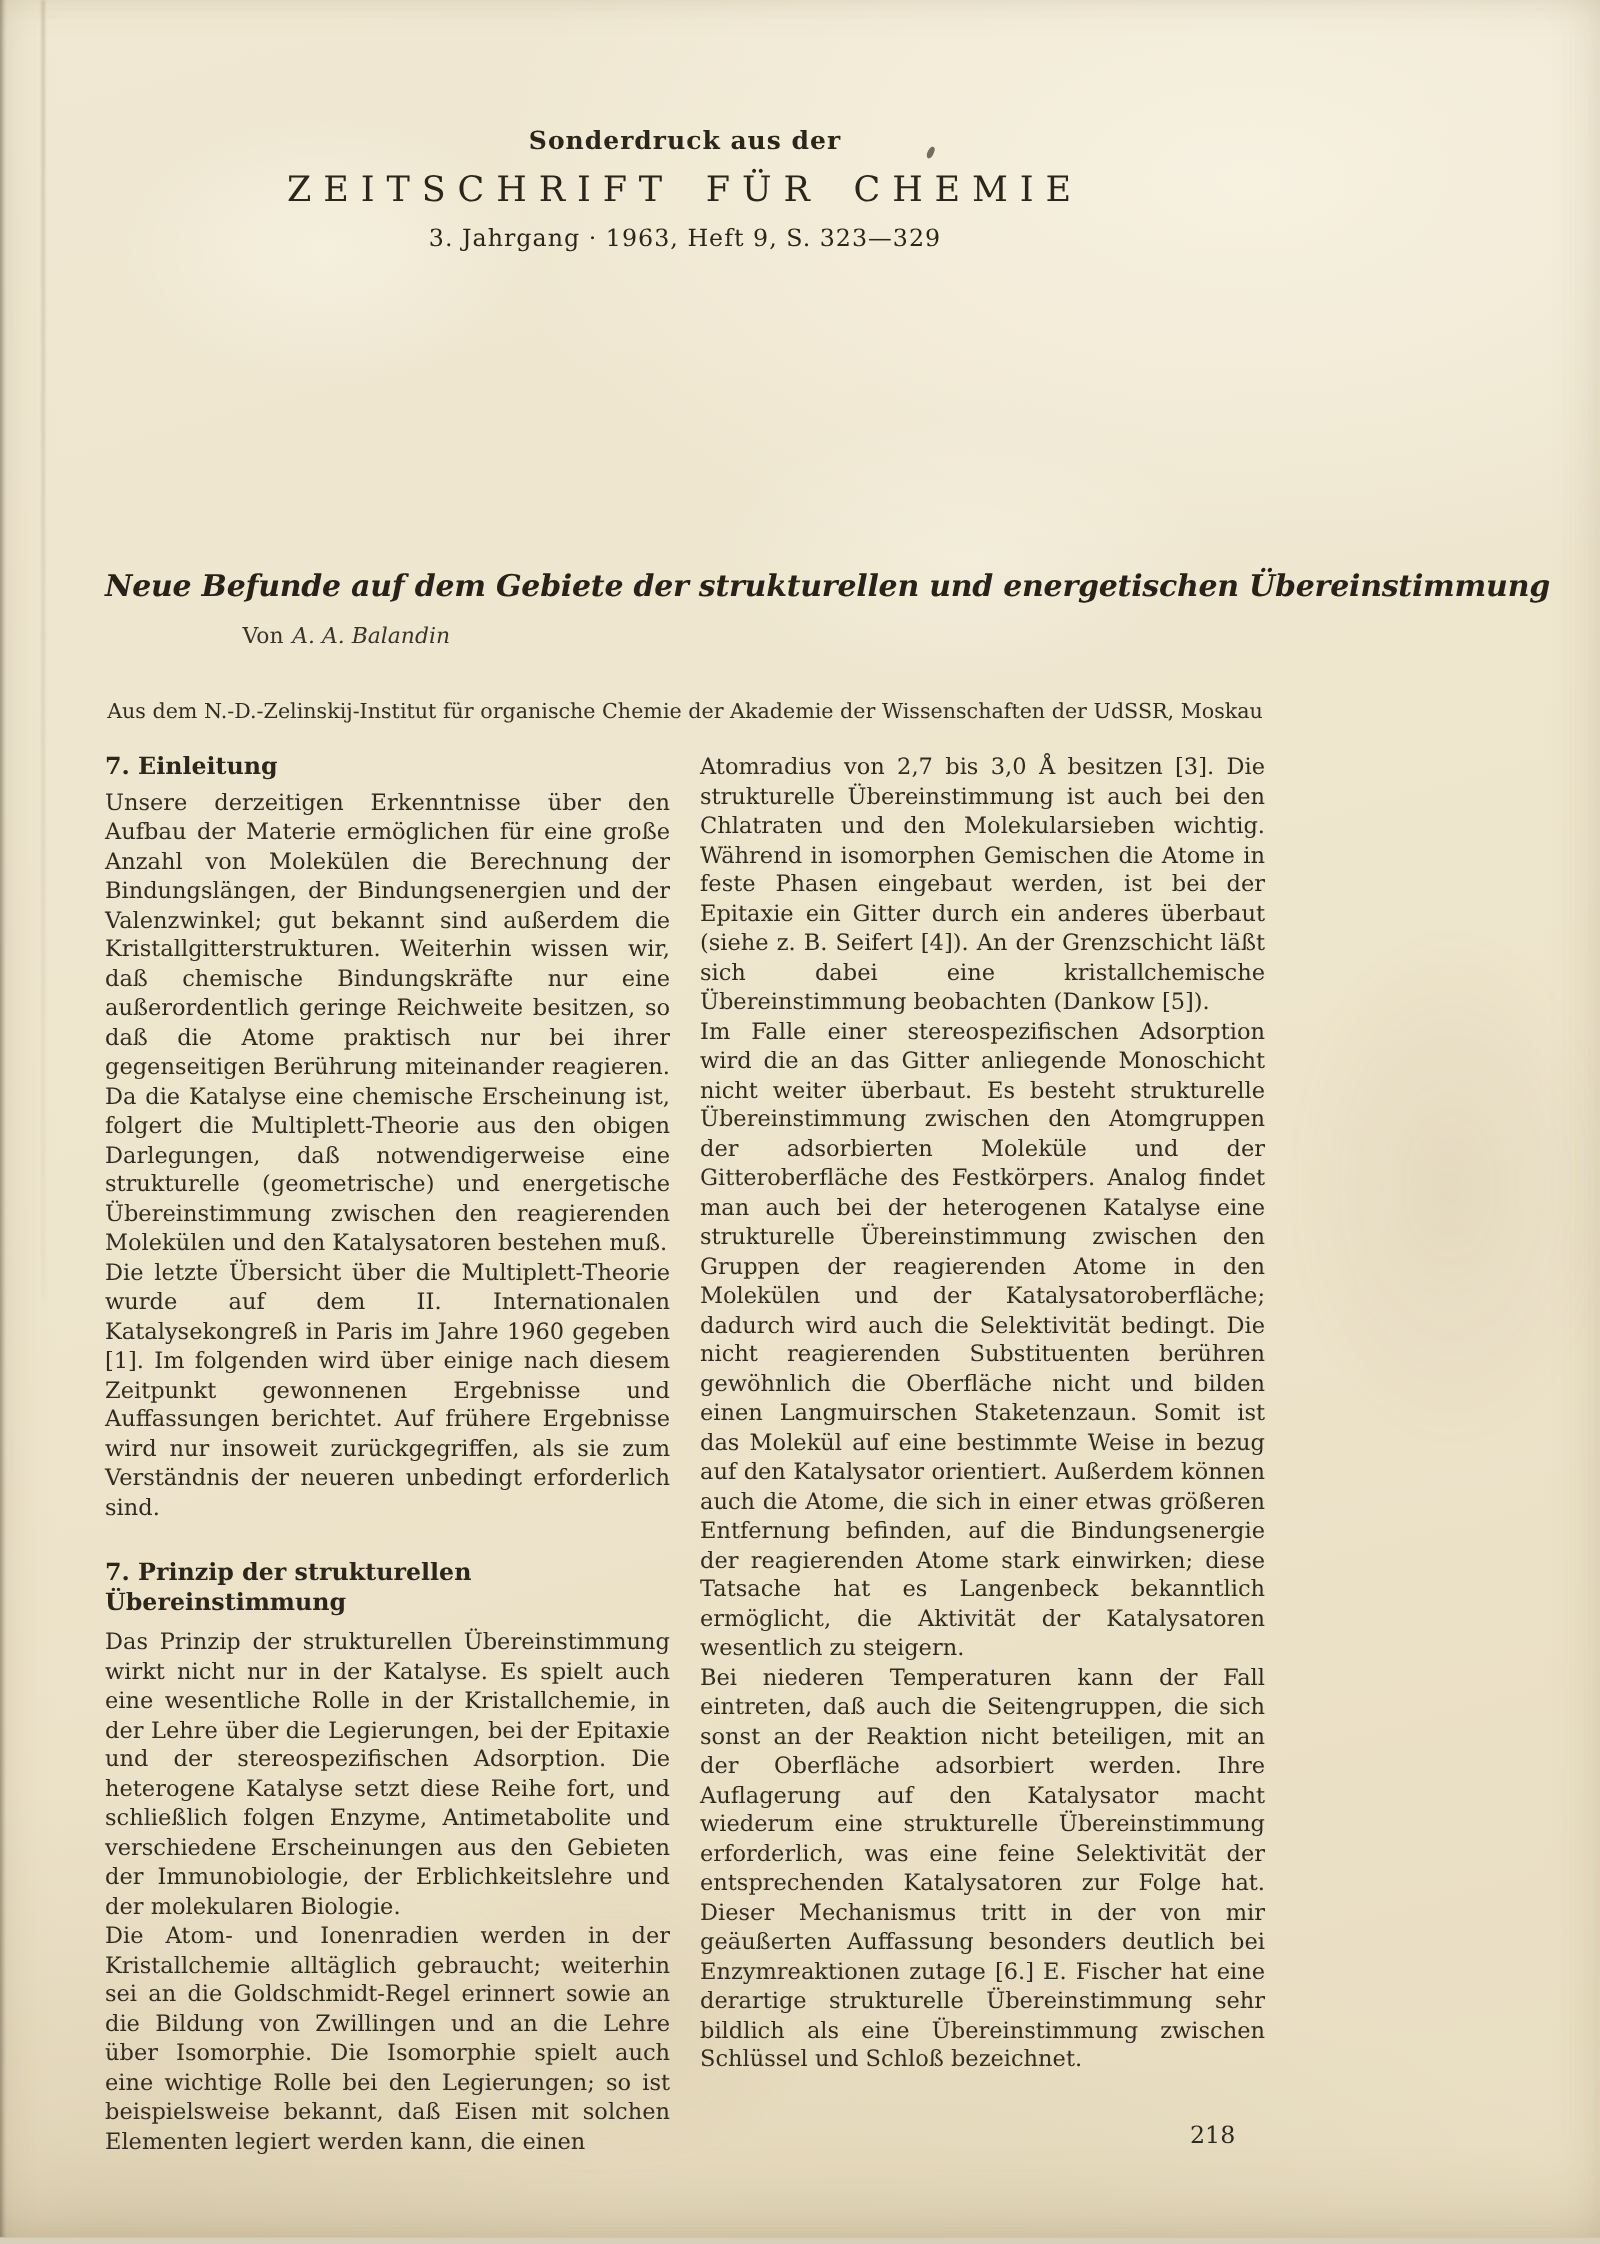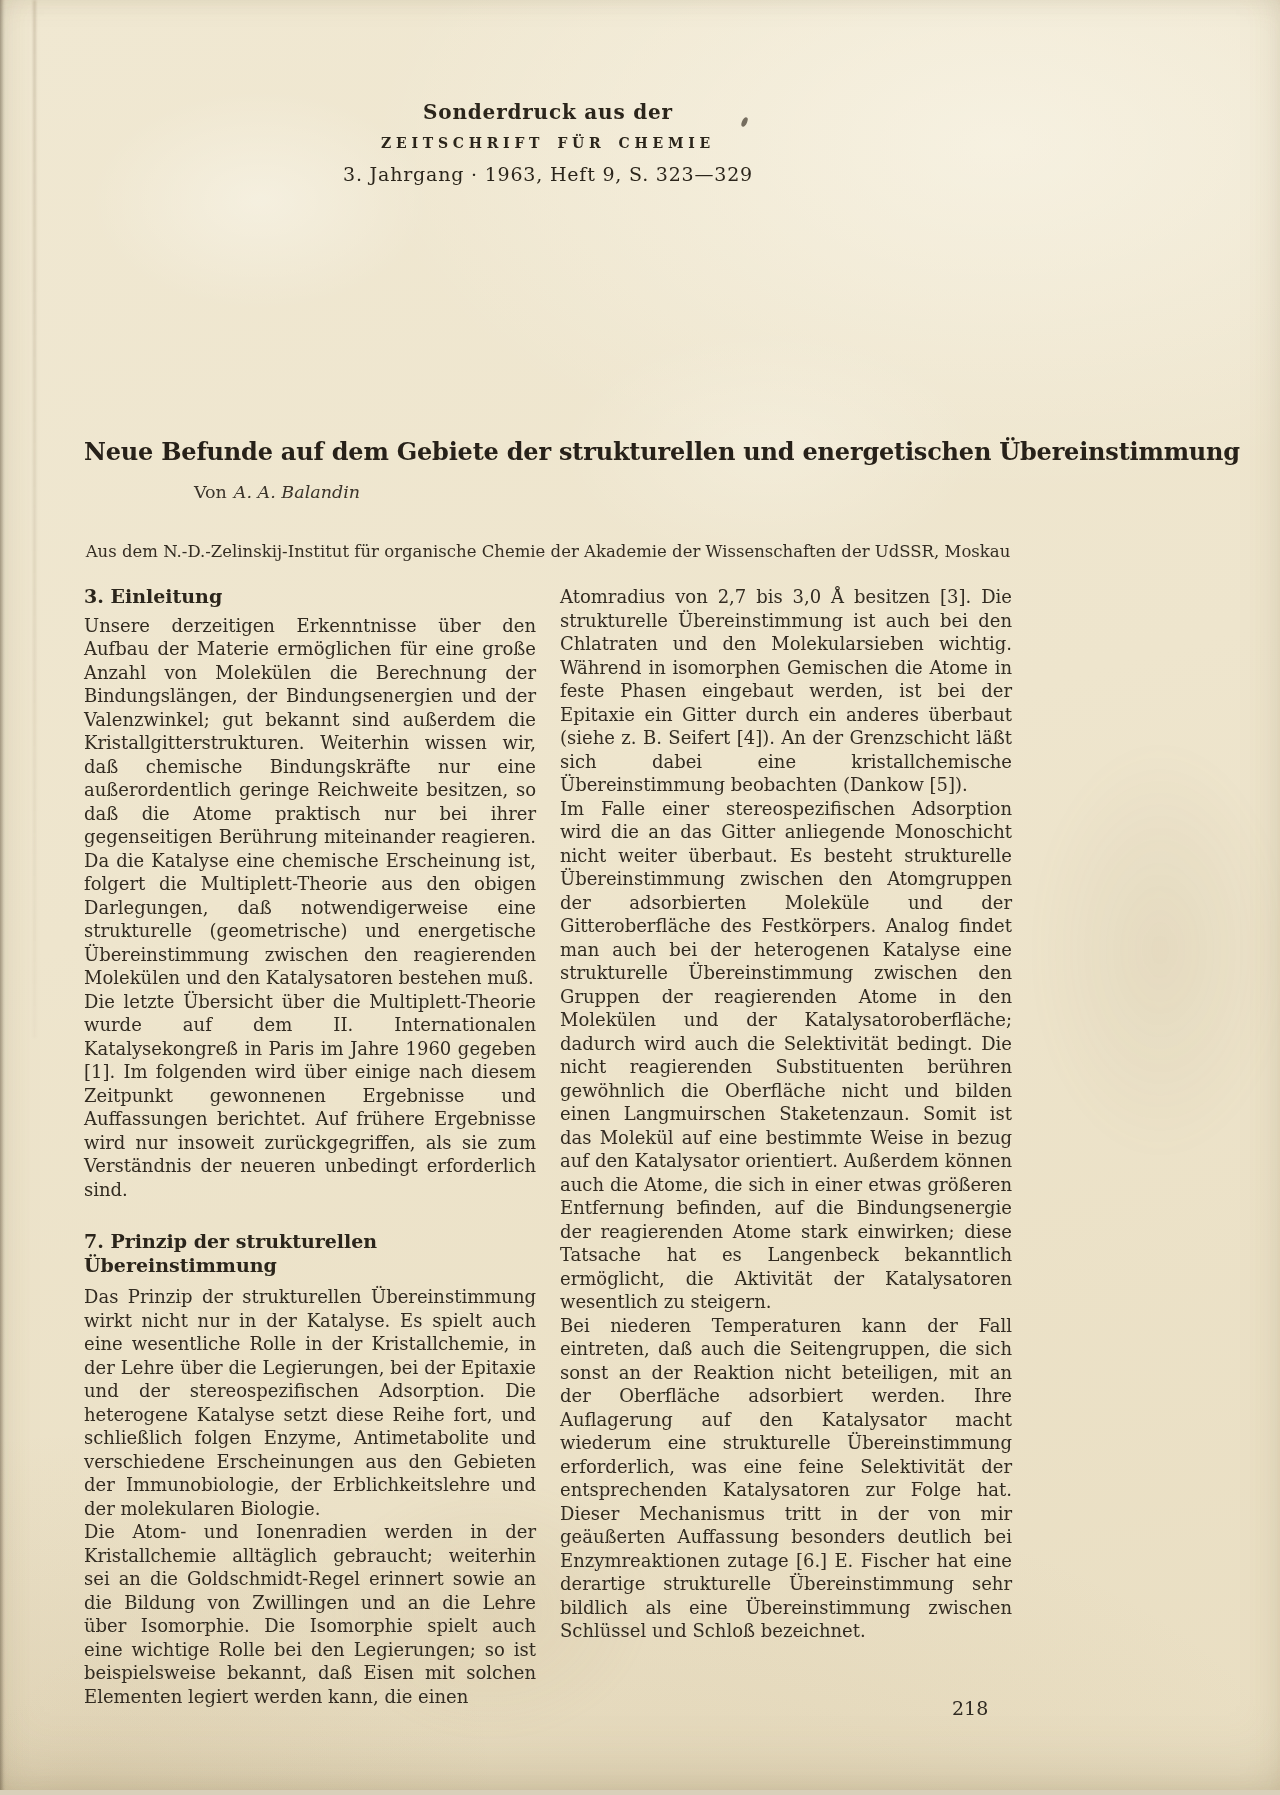--- a/index.html
+++ b/index.html
@@ -35,21 +35,21 @@
     background:radial-gradient(closest-side, rgba(130,108,66,0.07), rgba(130,108,66,0)); filter:blur(8px); }
   .stain.s4 { left:560px; top:330px; width:420px; height:240px;
     background:radial-gradient(closest-side, rgba(255,255,248,0.25), rgba(255,255,248,0)); }
   .ink-mark { position:absolute; left:742px; top:117px; width:5px; height:10px;
     background:#4b4236; border-radius:60% 40% 55% 45%; transform:rotate(20deg); opacity:0.75; }
 
   .content { position:absolute; left:84px; top:0; width:928px; }
 
   .masthead { text-align:center; padding-top:100px; color:#2b251b; }
   .masthead .imprint { font-size:20px; font-weight:bold; letter-spacing:0.8px; }
-  .masthead .journal { font-size:14px; font-weight:bold; letter-spacing:0.34em; word-spacing:0.25em; margin-top:11px; }
+  .masthead .journal { font-size:28px; font-weight:normal; letter-spacing:0.34em; word-spacing:0.25em; margin-top:11px; }
   .masthead .issue   { font-size:19px; font-weight:normal; letter-spacing:0.8px; margin-top:12px; }
 
   .title { margin-top:252px; font-size:24px; font-weight:bold; color:#272119;
     white-space:nowrap; letter-spacing:-0.2px; }
   .byline { margin-top:16px; margin-left:110px; font-size:17.5px; color:#3a332a; }
   .byline .prefix { margin-right:7px; }
   .byline .author { font-style:italic;text-align:right; }
   .affiliation { margin-top:40px; text-align:center; font-size:16.5px; color:#342d23; }
 
   .columns { margin-top:24px; display:flex; gap:24px; }
@@ -75,31 +75,31 @@
   <div class="ink-mark"></div>
 
   <div class="content">
 
     <div class="masthead">
       <div class="imprint">Sonderdruck aus der</div>
       <div class="journal">ZEITSCHRIFT FÜR CHEMIE</div>
       <div class="issue">3. Jahrgang · 1963, Heft 9, S. 323—329</div>
     </div>
 
-    <h1 class="title" style="margin:252px 0 4px 0;">Neue Befunde auf dem Gebiete der strukturellen und energetischen Übereinstimmung</h1>
+    <h1 class="title" style="margin:252px 0 4px 0;font-style:italic;">Neue Befunde auf dem Gebiete der strukturellen und energetischen Übereinstimmung</h1>
 
     <div class="byline">
       <span class="prefix">Von</span><span class="author">A. A. Balandin</span>
     </div>
 
     <div class="affiliation">Aus dem N.-D.-Zelinskij-Institut für organische Chemie der Akademie der Wissenschaften der UdSSR, Moskau</div>
 
     <div class="columns">
       <div class="col">
-        <h3>3. Einleitung</h3>
+        <h3>7. Einleitung</h3>
         <p><span>Unsere derzeitigen Erkenntnisse über den Aufbau der Materie ermöglichen für eine große Anzahl von Molekülen die Berechnung der Bindungslängen, der Bindungsenergien und der Valenzwinkel; gut bekannt sind außerdem die Kristallgitterstrukturen. Weiterhin wissen wir, daß chemische Bindungskräfte nur eine außerordentlich geringe Reichweite besitzen, so daß die Atome praktisch nur bei ihrer gegenseitigen Berührung miteinander reagieren. Da die Katalyse eine chemische Erscheinung ist, folgert die Multiplett-Theorie aus den obigen Darlegungen, daß notwendigerweise eine strukturelle (geometrische) und energetische Übereinstimmung zwischen den reagierenden Molekülen und den Katalysatoren bestehen muß.</span></p>
         <p><span>Die letzte Übersicht über die Multiplett-Theorie wurde auf dem II. Internationalen Katalysekongreß in Paris im Jahre 1960 gegeben [1]. Im folgenden wird über einige nach diesem Zeitpunkt gewonnenen Ergebnisse und Auffassungen berichtet. Auf frühere Ergebnisse wird nur insoweit zurückgegriffen, als sie zum Verständnis der neueren unbedingt erforderlich sind.</span></p>
         <h3 class="spaced">7. Prinzip der strukturellen Übereinstimmung</h3>
         <p><span>Das Prinzip der strukturellen Übereinstimmung wirkt nicht nur in der Katalyse. Es spielt auch eine wesentliche Rolle in der Kristallchemie, in der Lehre über die Legierungen, bei der Epitaxie und der stereospezifischen Adsorption. Die heterogene Katalyse setzt diese Reihe fort, und schließlich folgen Enzyme, Antimetabolite und verschiedene Erscheinungen aus den Gebieten der Immunobiologie, der Erblichkeitslehre und der molekularen Biologie.</span></p>
         <p><span>Die Atom- und Ionenradien werden in der Kristallchemie alltäglich gebraucht; weiterhin sei an die </span><span class="it">Goldschmidt</span><span>-Regel erinnert sowie an die Bildung von Zwillingen und an die Lehre über Isomorphie. Die Isomorphie spielt auch eine wichtige Rolle bei den Legierungen; so ist beispielsweise bekannt, daß Eisen mit solchen Elementen legiert werden kann, die einen</span></p>
       </div>
       <div class="col">
         <p><span>Atomradius von 2,7 bis 3,0 Å besitzen [3]. Die strukturelle Übereinstimmung ist auch bei den Chlatraten und den Molekularsieben wichtig. Während in isomorphen Gemischen die Atome in feste Phasen eingebaut werden, ist bei der Epitaxie ein Gitter durch ein anderes überbaut (siehe z. B. </span><span class="it">Seifert</span><span> [4]). An der Grenzschicht läßt sich dabei eine kristallchemische Übereinstimmung beobachten (</span><span class="it">Dankow</span><span> [5]).</span></p>
         <p><span>Im Falle einer stereospezifischen Adsorption wird die an das Gitter anliegende Monoschicht nicht weiter überbaut. Es besteht strukturelle Übereinstimmung zwischen den Atomgruppen der adsorbierten Moleküle und der Gitteroberfläche des Festkörpers. Analog findet man auch bei der heterogenen Katalyse eine strukturelle Übereinstimmung zwischen den Gruppen der reagierenden Atome in den Molekülen und der Katalysatoroberfläche; dadurch wird auch die Selektivität bedingt. Die nicht reagierenden Substituenten berühren gewöhnlich die Oberfläche nicht und bilden einen </span><span class="it">Langmuir</span><span>schen Staketenzaun. Somit ist das Molekül auf eine bestimmte Weise in bezug auf den Katalysator orientiert. Außerdem können auch die Atome, die sich in einer etwas größeren Entfernung befinden, auf die Bindungsenergie der reagierenden Atome stark einwirken; diese Tatsache hat es </span><span class="it">Langenbeck</span><span> bekanntlich ermöglicht, die Aktivität der Katalysatoren wesentlich zu steigern.</span></p>
         <p><span>Bei niederen Temperaturen kann der Fall eintreten, daß auch die Seitengruppen, die sich sonst an der Reaktion nicht beteiligen, mit an der Oberfläche adsorbiert werden. Ihre Auflagerung auf den Katalysator macht wiederum eine strukturelle Übereinstimmung erforderlich, was eine feine Selektivität der entsprechenden Katalysatoren zur Folge hat. Dieser Mechanismus tritt in der von mir geäußerten Auffassung besonders deutlich bei Enzymreaktionen zutage [6.] </span><span class="it">E. Fischer</span><span> hat eine derartige strukturelle Übereinstimmung sehr bildlich als eine Übereinstimmung zwischen Schlüssel und Schloß bezeichnet.</span></p>

